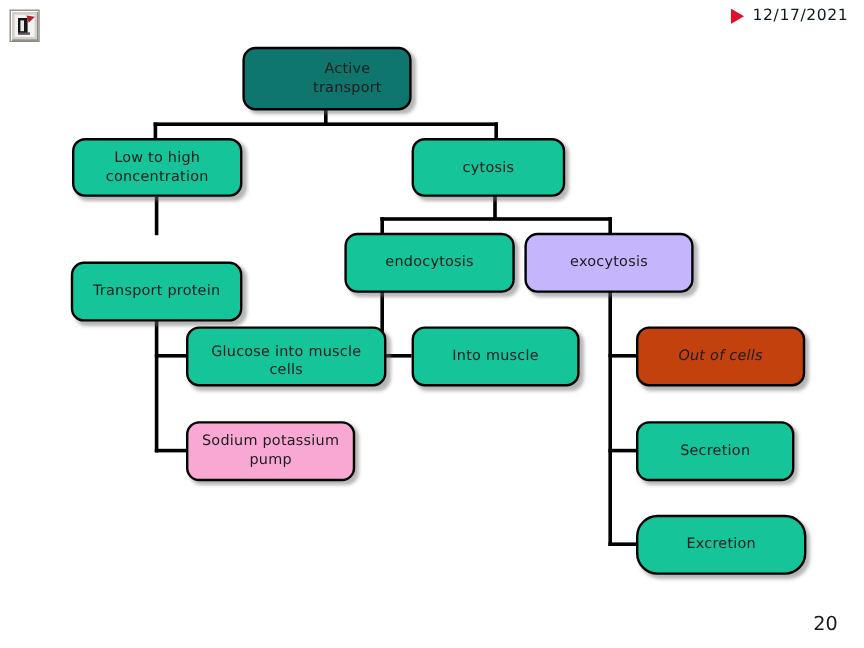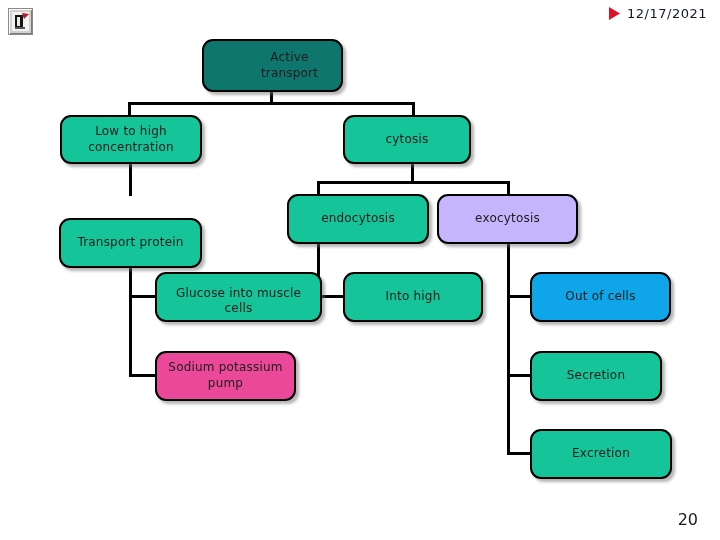--- a/index.html
+++ b/index.html
@@ -91,30 +91,30 @@
   <div class="node" style="left: 248px; top: 194px; width: 142px; height: 50px; background: rgb(21, 196, 152); margin-left: 39px;">
     <span>endocytosis</span>
   </div>
   <div class="node" style="left: 437px; top: 194px; width: 141px; height: 50px; background: #c4b5fd;">
     <span>exocytosis</span>
   </div>
   <div class="node" style="left: 155px; top: 272px; width: 167px; height: 50px; background: rgb(21, 196, 152); align-items: flex-end;">
     <span>Glucose into muscle cells</span>
   </div>
   <div class="node" style="left: 343px; top: 272px; width: 140px; height: 50px; background: rgb(21, 196, 152);">
-    <span>Into high</span>
+    <span>Into muscle</span>
   </div>
-  <div class="node" style="left: 530px; top: 272px; width: 141px; height: 50px; background: #0ea5e9;">
+  <div class="node" style="left: 530px; top: 272px; width: 141px; height: 50px; background: #c2410c; font-style: italic;">
     <span>Out of cells</span>
   </div>
-  <div class="node" style="left: 155px; top: 351px; width: 141px; height: 50px; background: #ec4899;">
+  <div class="node" style="left: 155px; top: 351px; width: 141px; height: 50px; background: #f9a8d4;">
     <span>Sodium potassium pump</span>
   </div>
   <div class="node" style="left: 530px; top: 351px; width: 132px; height: 50px; background: rgb(21, 196, 152);">
     <span>Secretion</span>
   </div>
-  <div class="node" style="left: 530px; top: 429px; width: 142px; height: 50px; background: rgb(21, 196, 152);">
+  <div class="node" style="left: 530px; top: 429px; width: 142px; height: 50px; background: rgb(21, 196, 152); border-radius: 18px;">
     <span>Excretion</span>
   </div>
 
   <div class="page-number" style="color: rgb(26, 26, 26);">20</div>
 
 </div>
 
 </body></html>

